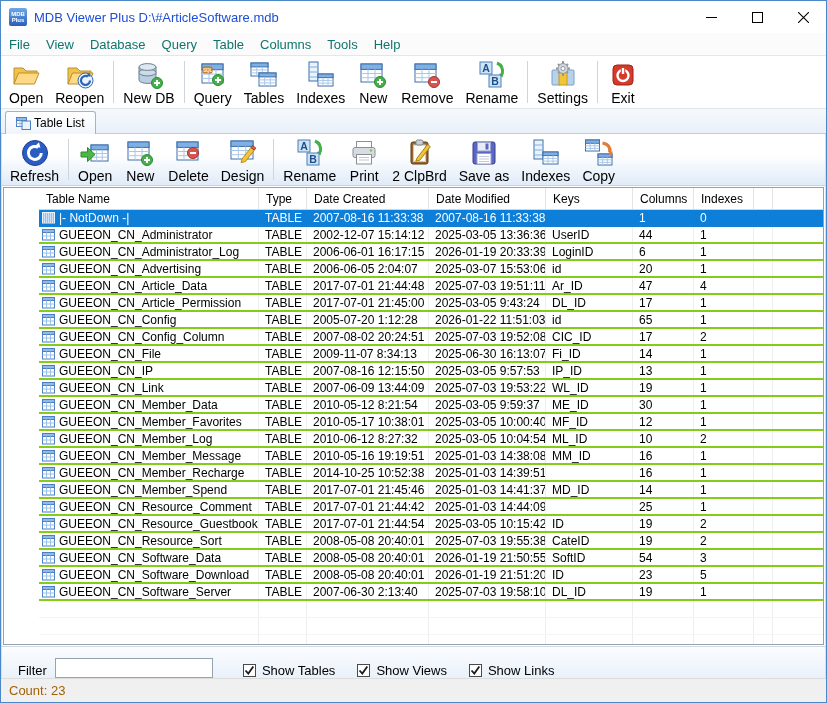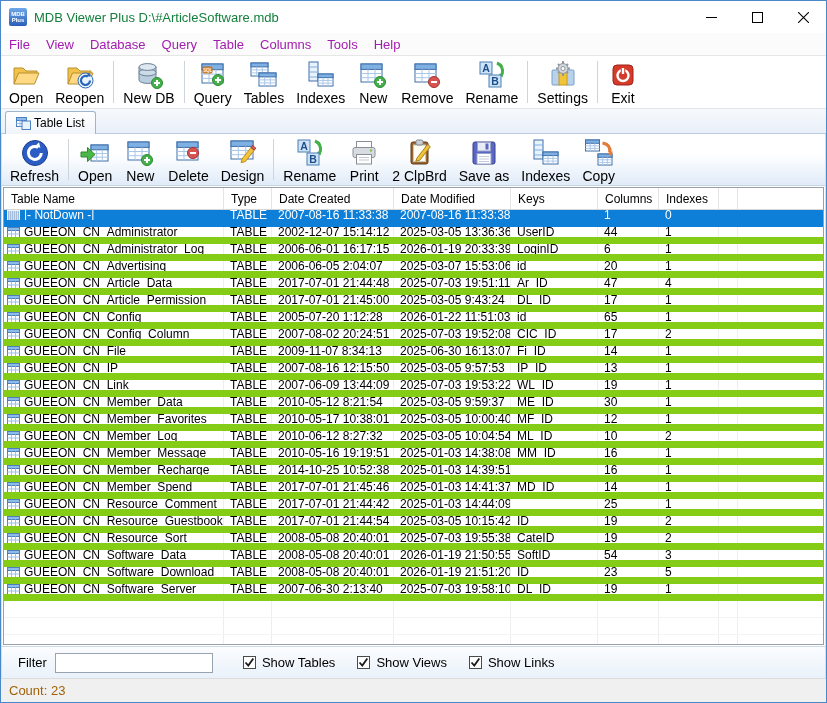--- a/index.html
+++ b/index.html
@@ -8,60 +8,60 @@
   .window{
     width:827px; height:703px; background:#fff;
     border:1px solid #4a88c7; display:flex; flex-direction:column;
     overflow:hidden; position:relative;
   }
   
   .titlebar{ height:32px; background:#ffffff; display:flex; align-items:center; padding-left:8px; flex:0 0 auto;}
   .app-icon{ width:18px; height:18px; margin-right:7px; border-radius:2px;
     background:linear-gradient(#6ea8e8,#2a5fb8); color:#fff; font-size:6px; font-weight:bold;
     display:flex; flex-direction:column; align-items:center; justify-content:center; line-height:6px;}
-  .title-text{ font-size:13px; color:#15803d; }
+  .title-text{ font-size:13px; color:#1d4ed8; }
   .win-btns{ margin-left:auto; display:flex; height:100%; }
   .win-btn{ width:46px; height:100%; display:flex; align-items:center; justify-content:center; cursor:default;}
   
   .menubar{ height:23px; display:flex; align-items:center; background:#fbfbfb; border-bottom:1px solid #e6e6e6; flex:0 0 auto;}
-  .menu-item{ padding:3px 8px; font-size:13px; color:#a21caf;text-align:center; }
+  .menu-item{ padding:3px 8px; font-size:13px; color:#0f766e;text-align:center; }
   
   .toolbar{ display:flex; align-items:stretch; background:#fff; flex:0 0 auto; padding:1px 2px;}
   .toolbar.main{ height:53px; border-bottom:1px solid #e2e6ea;}
   .toolbar.table{ height:52px; background:linear-gradient(#ffffff 40%,#e0ebf8); border-bottom:1px solid #c6d5e6;}
   .tbtn{ display:flex; flex-direction:column; align-items:center; justify-content:flex-start;
      padding:2px 6px 0 6px; min-width:44px; }
   .tbtn svg{ width:32px; height:32px; flex:0 0 auto;}
   .tbtn .tlabel{ font-size:14px; color:#000; margin-top:-1px; white-space:nowrap;}
   .tsep{ width:1px; background:#cfd4da; margin:4px 3px; }
   
   .tabstrip{ height:25px; background:linear-gradient(#f6f9fc,#e9f0f8); display:flex; align-items:flex-end;
      padding-left:4px; border-bottom:1px solid #b9cde2; flex:0 0 auto;}
   .tab{ height:23px; background:linear-gradient(#ffffff,#f0f5fb); border:1px solid #9cb6d0; border-bottom:none;
      border-radius:3px 3px 0 0; display:flex; align-items:center; gap:3px; padding:0 10px; font-size:12px;
      position:relative; top:1px;}
   .tab svg{ width:15px; height:13px;}
   
   .tabpage{ flex:1; display:flex; flex-direction:column; background:#fff; border-left:1px solid #d4e0ec; border-right:1px solid #d4e0ec; overflow:hidden;}
   
-  .gridwrap{ flex:1; display:flex; flex-direction:column; border:1px solid #9aa0a8; margin:1px; background:#fff; overflow:hidden;}
+  .gridwrap{ flex:1; display:flex; flex-direction:column; border:1px solid #9aa0a8; margin:1px; background:#fff; overflow:hidden;padding-left:35px;}
   .grid-header{ display:flex; height:22px; border-bottom:1px solid #d6d6d6; flex:0 0 auto; background:#fff;}
   .hcell{ font-size:12px; color:#000; display:flex; align-items:center; padding-left:7px; border-right:1px solid #e4e4e4;}
   .grid-body{ flex:1; overflow:hidden;}
-  .grow{ display:flex; height:17px; align-items:stretch; border-bottom:7px solid #84cc16; font-size:12px; color:#000;}
+  .grow{ display:flex; height:17px; align-items:stretch; border-bottom:2px solid #84cc16; font-size:12px; color:#000;}
   .gcell{ display:flex; align-items:center; padding-left:6px; border-right:1px solid #eeeeee; overflow:hidden; white-space:nowrap;}
   .gcell.name{ padding-left:3px; gap:4px;}
   .gcell svg{ width:13px; height:13px; flex:0 0 auto;}
   .grow.selected{ background:#0d7fd9; color:#fff; border-bottom-color:#0d7fd9;}
   .grow.selected .gcell{ border-right-color:#0d7fd9;}
   .grow.empty{ border-bottom:1px solid #f4f4f4;}
   .c-name{width:220px;} .c-type{width:48px;} .c-created{width:122px;text-align:center;} .c-modified{width:117px;}
   .c-keys{width:87px;} .c-cols{width:61px;} .c-idx{width:60px;} .c-gap{width:19px;} .c-fill{flex:1; border-right:none;}
   
-  .filterbar{ height:32px; flex:0 0 auto; display:flex; align-items:center; gap:8px;
+  .filterbar{ height:32px; flex:0 0 auto; display:flex; align-items:flex-end; gap:8px;
      background:linear-gradient(#fbfdff,#e9f1fa); border-top:1px solid #cdd9e7; padding-left:16px; font-size:13px;}
   .filter-input{ width:158px; height:20px; border:1px solid #98a3b0; background:#fff; font-family:"Liberation Sans",sans-serif; font-size:12px; padding:0 4px;}
   .chk{ display:flex; align-items:center; gap:6px; margin-left:22px; font-size:13px;}
   .chk-box{ width:13px; height:13px; border:1px solid #4a4a4a; background:#fff; display:flex; align-items:center; justify-content:center;}
   .chk-box svg{ width:11px; height:11px;}
   
   .statusbar{ height:24px; flex:0 0 auto; background:#f0f0f0; border-top:1px solid #dcdcdc;
      display:flex; align-items:center; padding-left:8px; font-size:13px; color:#a16207;}
 </style>
 </head>

